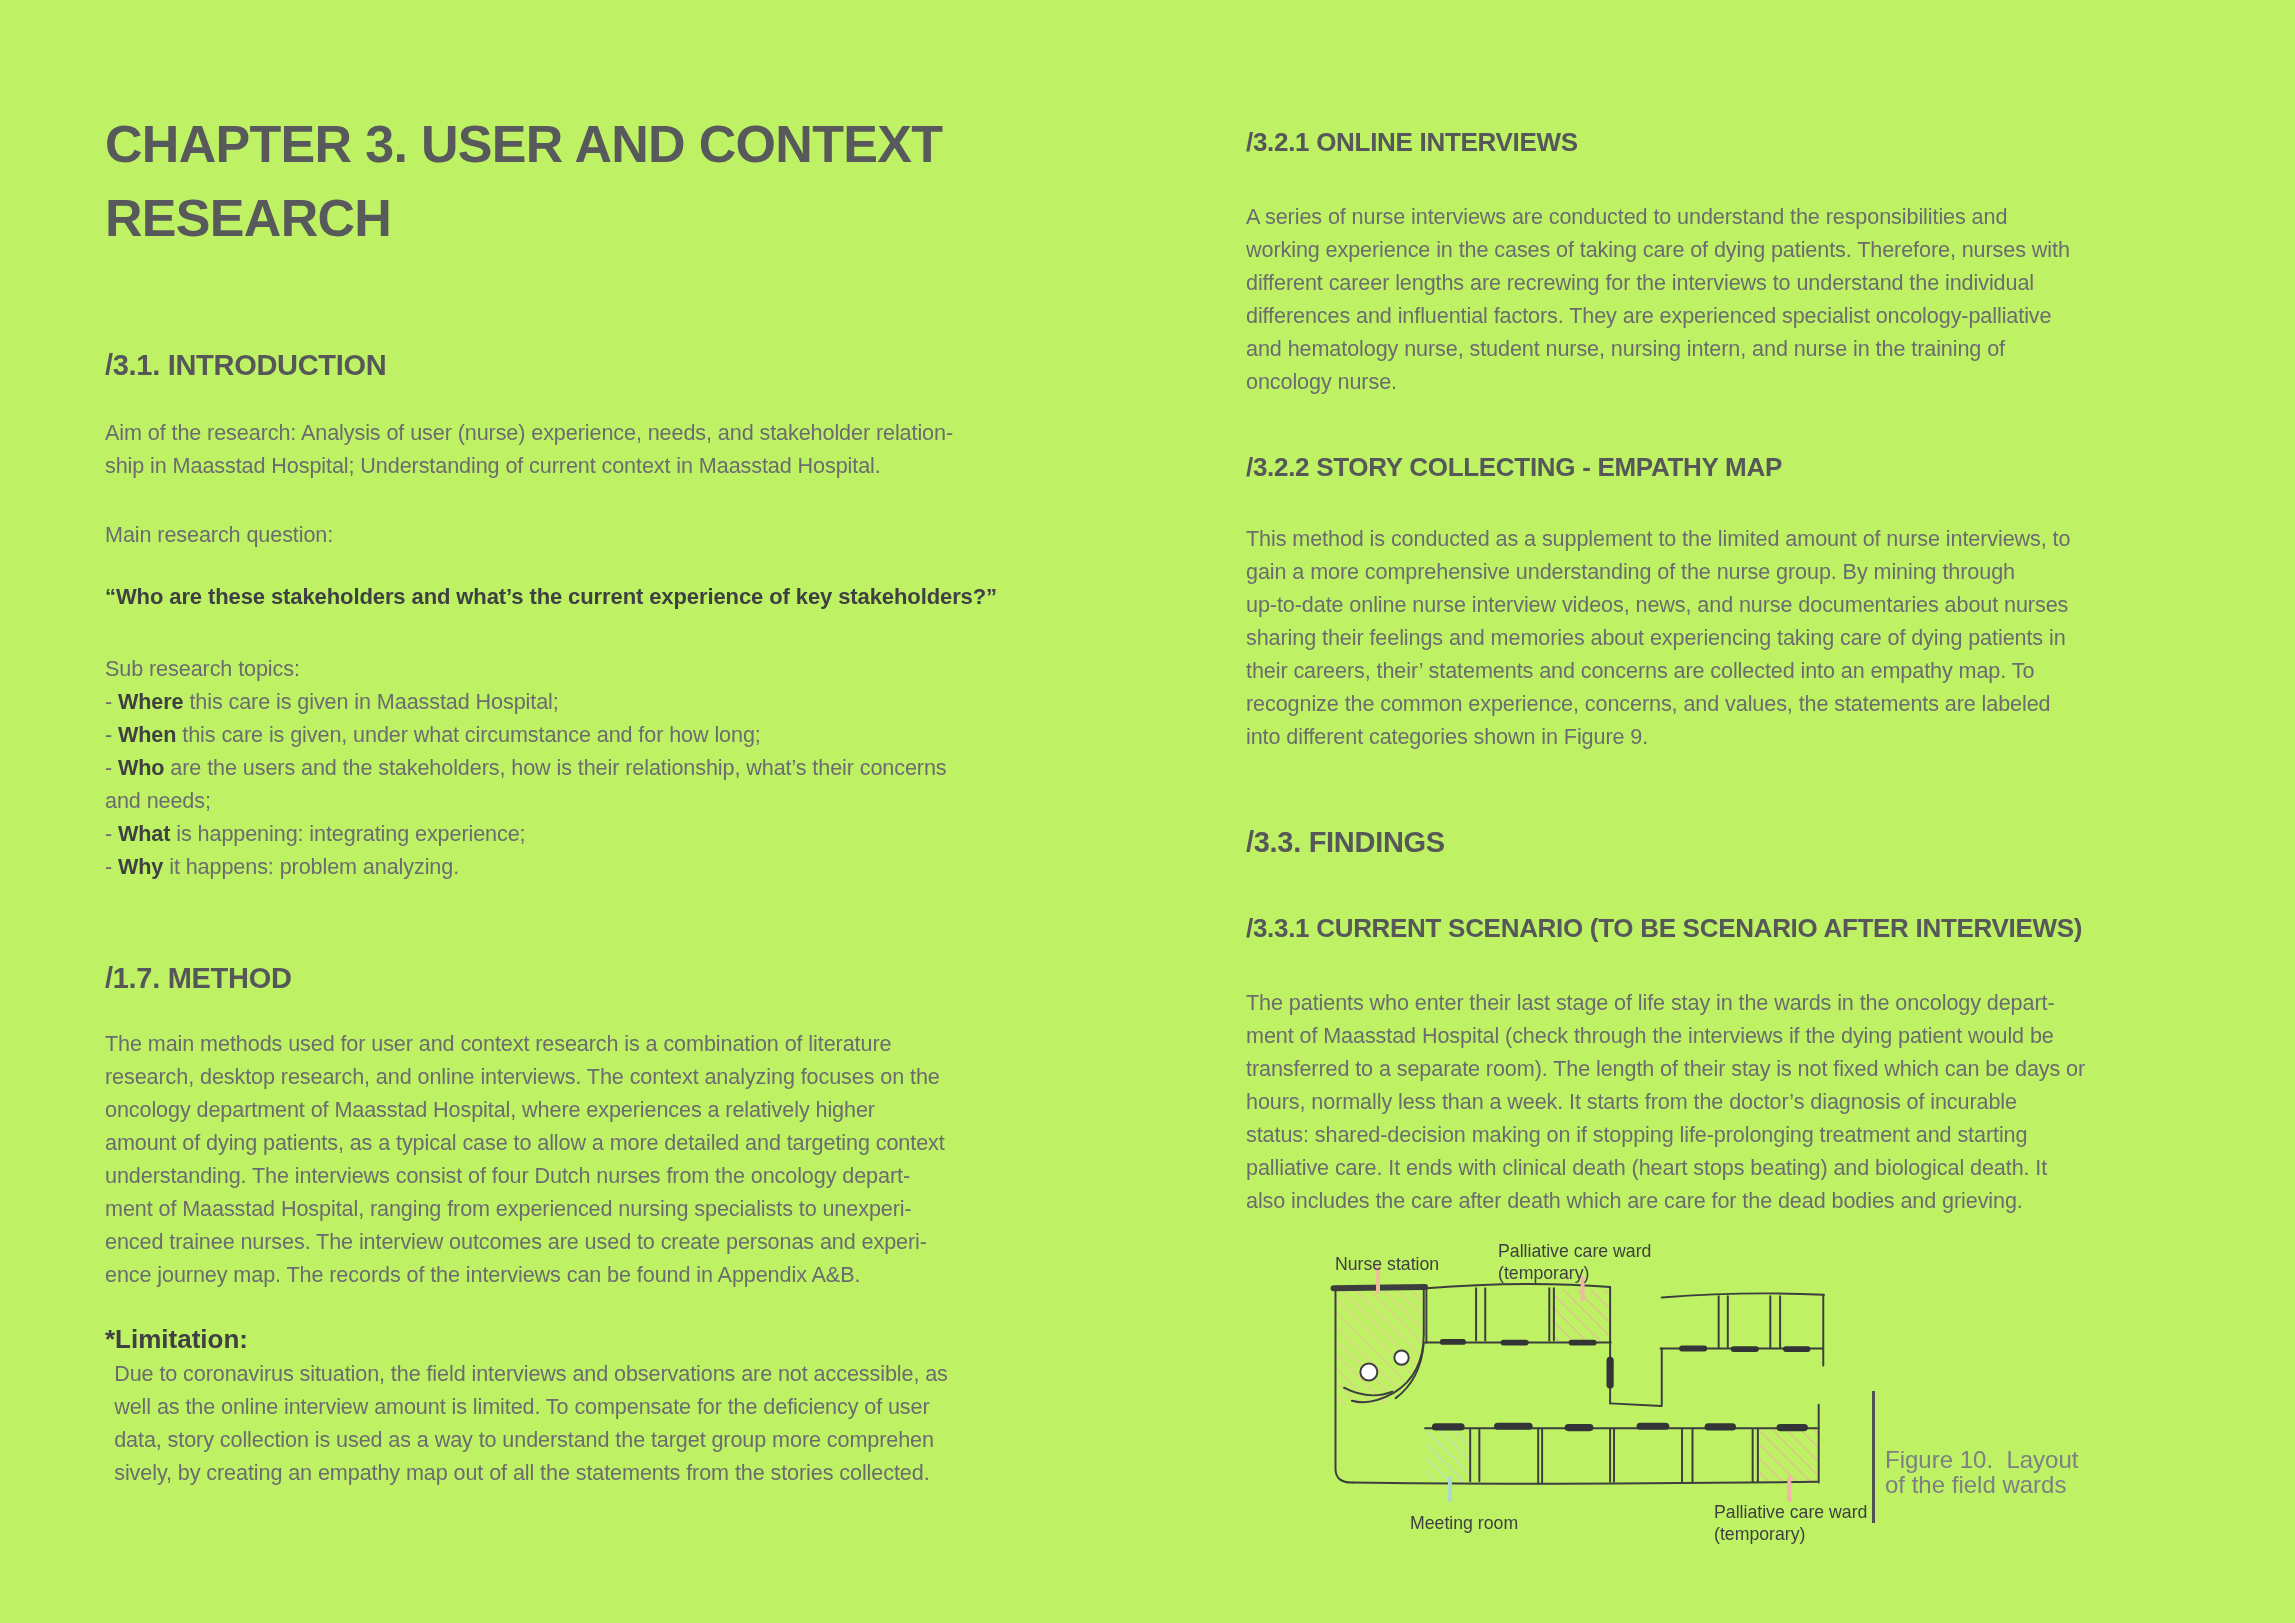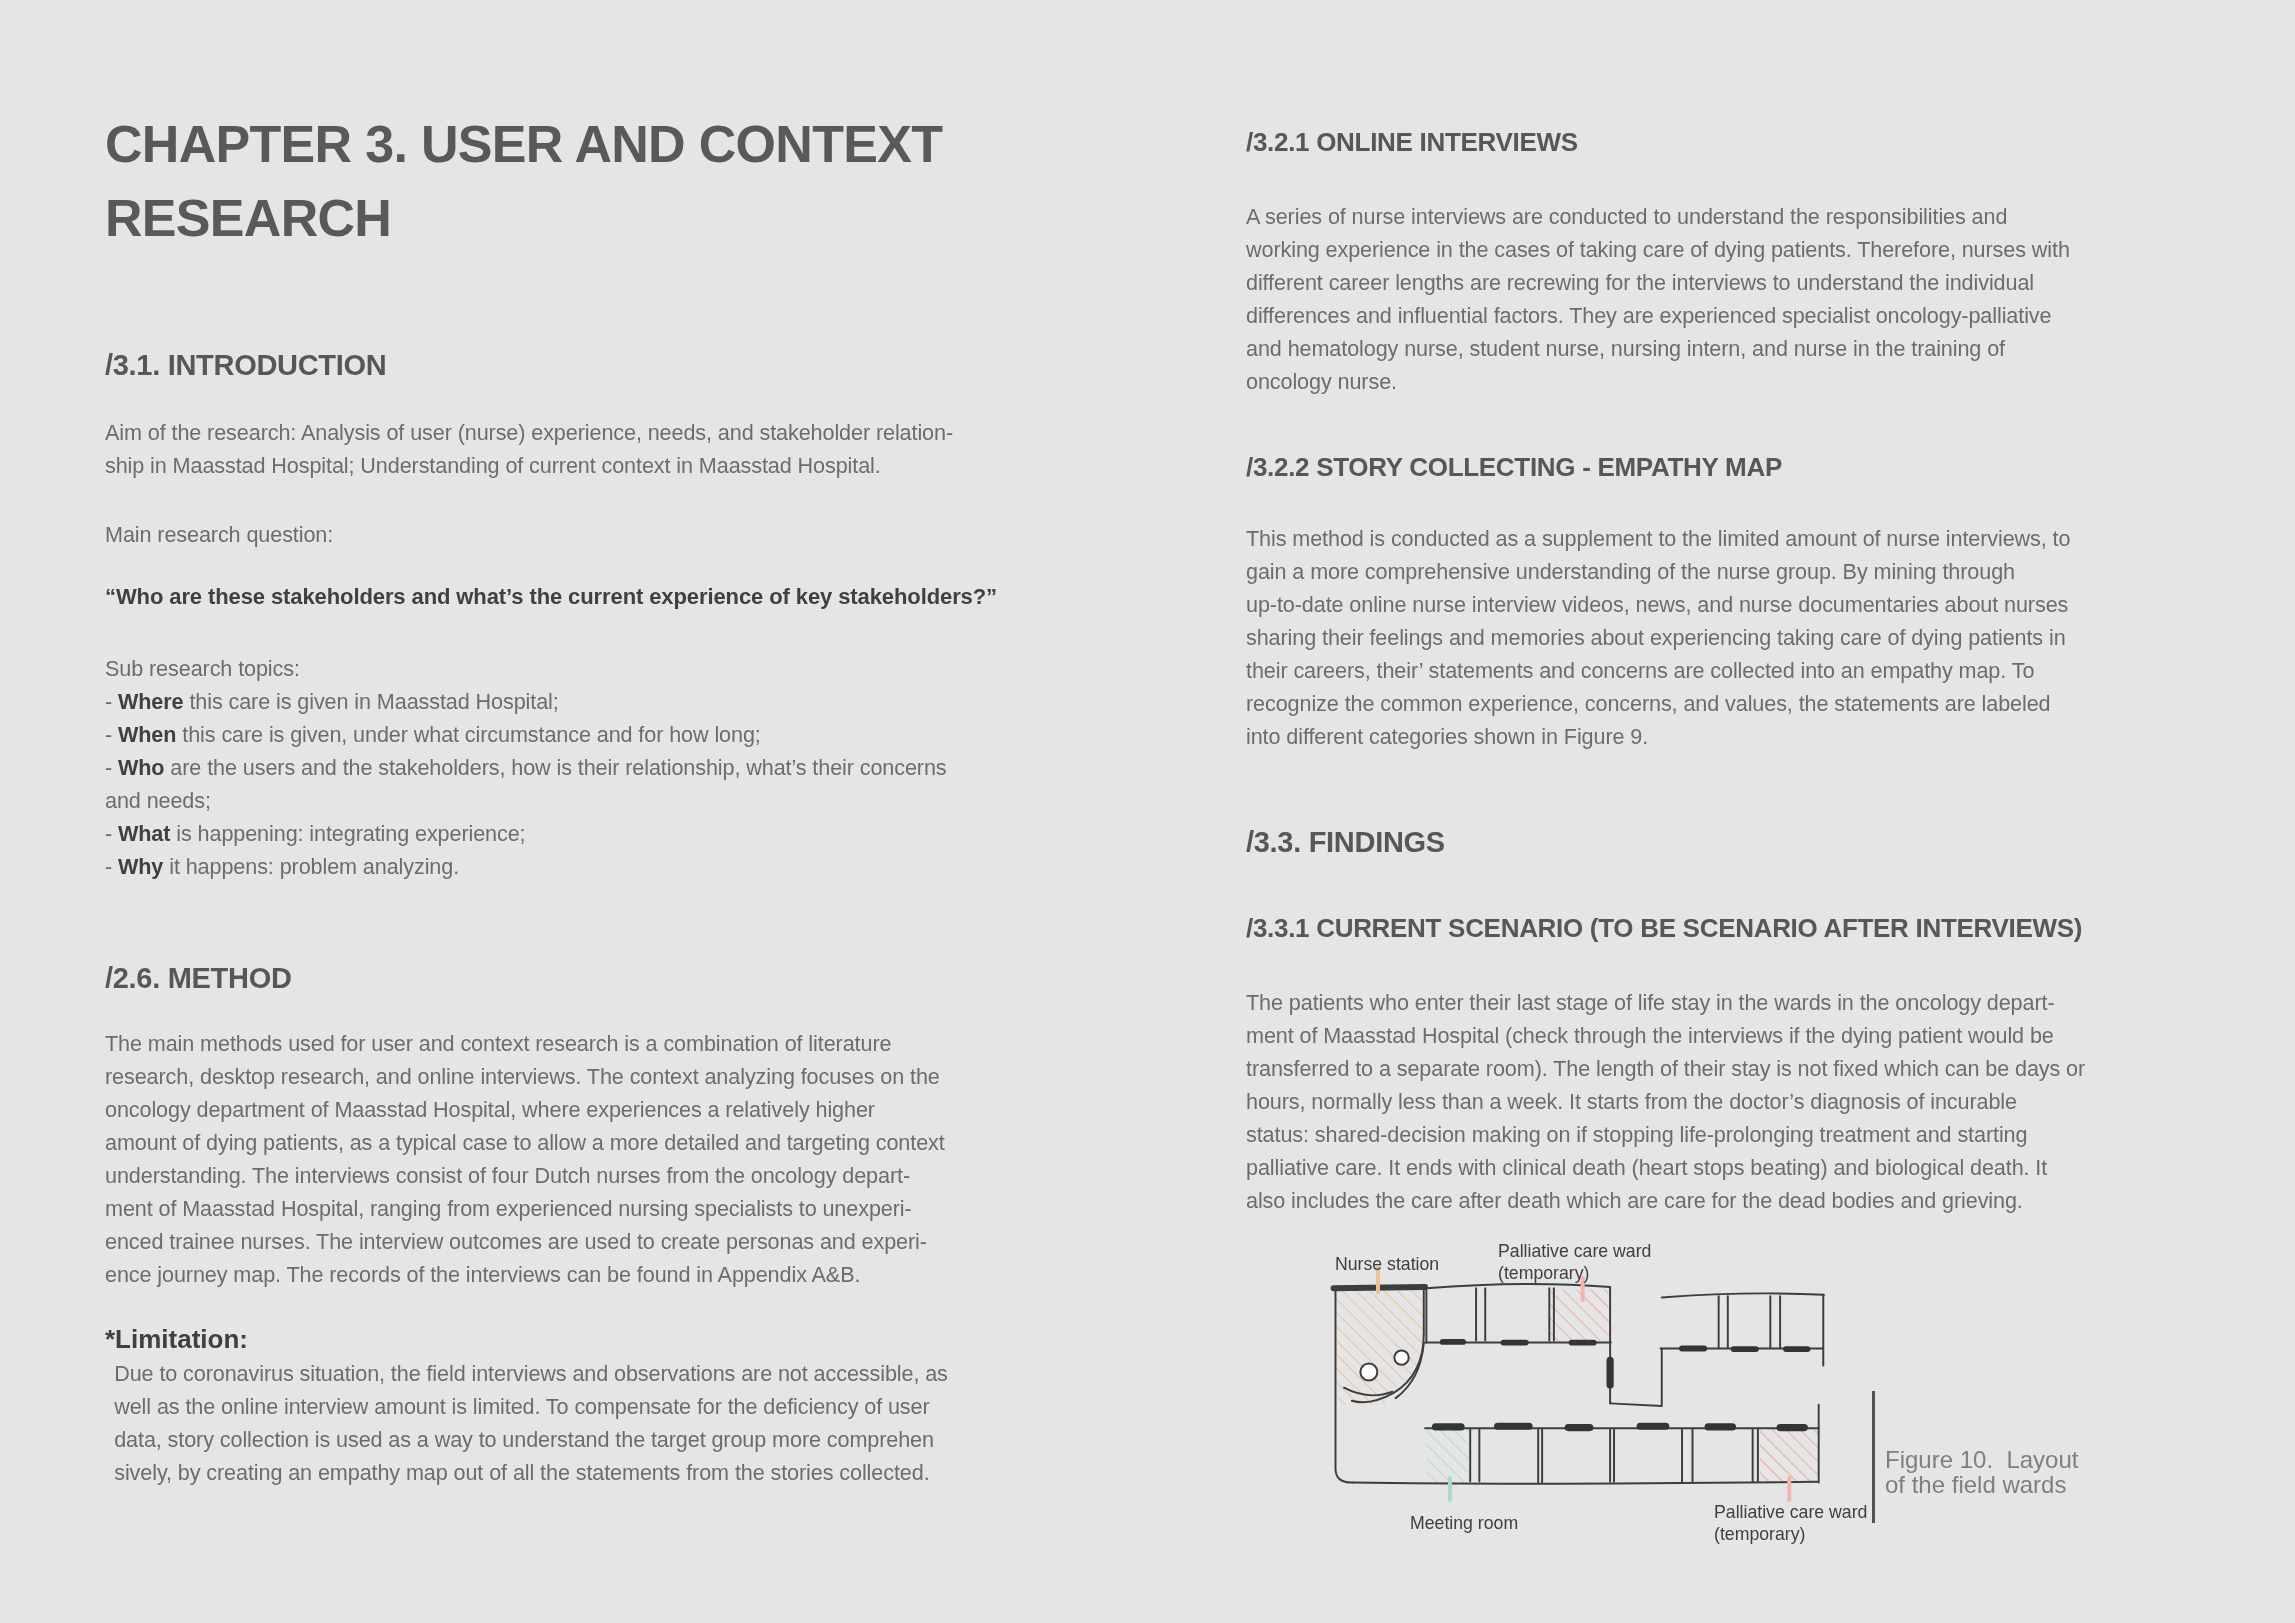--- a/index.html
+++ b/index.html
@@ -1,18 +1,18 @@
 <!DOCTYPE html>
 <html style="font-size:10.5px"><head>
 <meta charset="utf-8">
 <style>
   * { margin:0; padding:0; box-sizing:border-box; }
   html,body { background:#ffffff; }
   .page {
-    position:relative; width:2295px; height:1623px; background:#e5e5e5;
+    position:relative; width:2295px; height:1623px; background:#bef264;
     font-family:"Liberation Sans", sans-serif; overflow:hidden;
   }
   .abs { position:absolute; }
   .title {
     font-size:52px; font-weight:bold; color:#58595b; line-height:1.42;
     letter-spacing:-0.7px; white-space:pre-line;
   }
   .h1 { font-size:29px; font-weight:bold; color:#565759; letter-spacing:-0.3px; }
   .h2 { font-size:26px; font-weight:bold; color:#565759; letter-spacing:-0.3px; }
   .body {
@@ -49,21 +49,21 @@
   <div class="abs" style="left:105px; top:652px; width:1079px;">
     <div class="bullet">Sub research topics:</div>
     <div class="bullet"><span>- </span><span class="lead">Where</span><span> this care is given in Maasstad Hospital;</span></div>
     <div class="bullet"><span>- </span><span class="lead">When</span><span> this care is given, under what circumstance and for how long;</span></div>
     <div class="bullet"><span>- </span><span class="lead">Who</span><span> are the users and the stakeholders, how is their relationship, what’s their concerns
 and needs;</span></div>
     <div class="bullet"><span>- </span><span class="lead">What</span><span> is happening: integrating experience;</span></div>
     <div class="bullet"><span>- </span><span class="lead">Why</span><span> it happens: problem analyzing.</span></div>
   </div>
 
-  <div class="abs h1" style="left:105px; top:962px;">/2.6. METHOD</div>
+  <div class="abs h1" style="left:105px; top:962px;">/1.7. METHOD</div>
 
   <div class="abs body" style="left:105px; top:1027px; width:1079px;">The main methods used for user and context research is a combination of literature
 research, desktop research, and online interviews. The context analyzing focuses on the
 oncology department of Maasstad Hospital, where experiences a relatively higher
 amount of dying patients, as a typical case to allow a more detailed and targeting context
 understanding. The interviews consist of four Dutch nurses from the oncology depart-
 ment of Maasstad Hospital, ranging from experienced nursing specialists to unexperi-
 enced trainee nurses. The interview outcomes are used to create personas and experi-
 ence journey map. The records of the interviews can be found in Appendix A&amp;B.</div>
 

